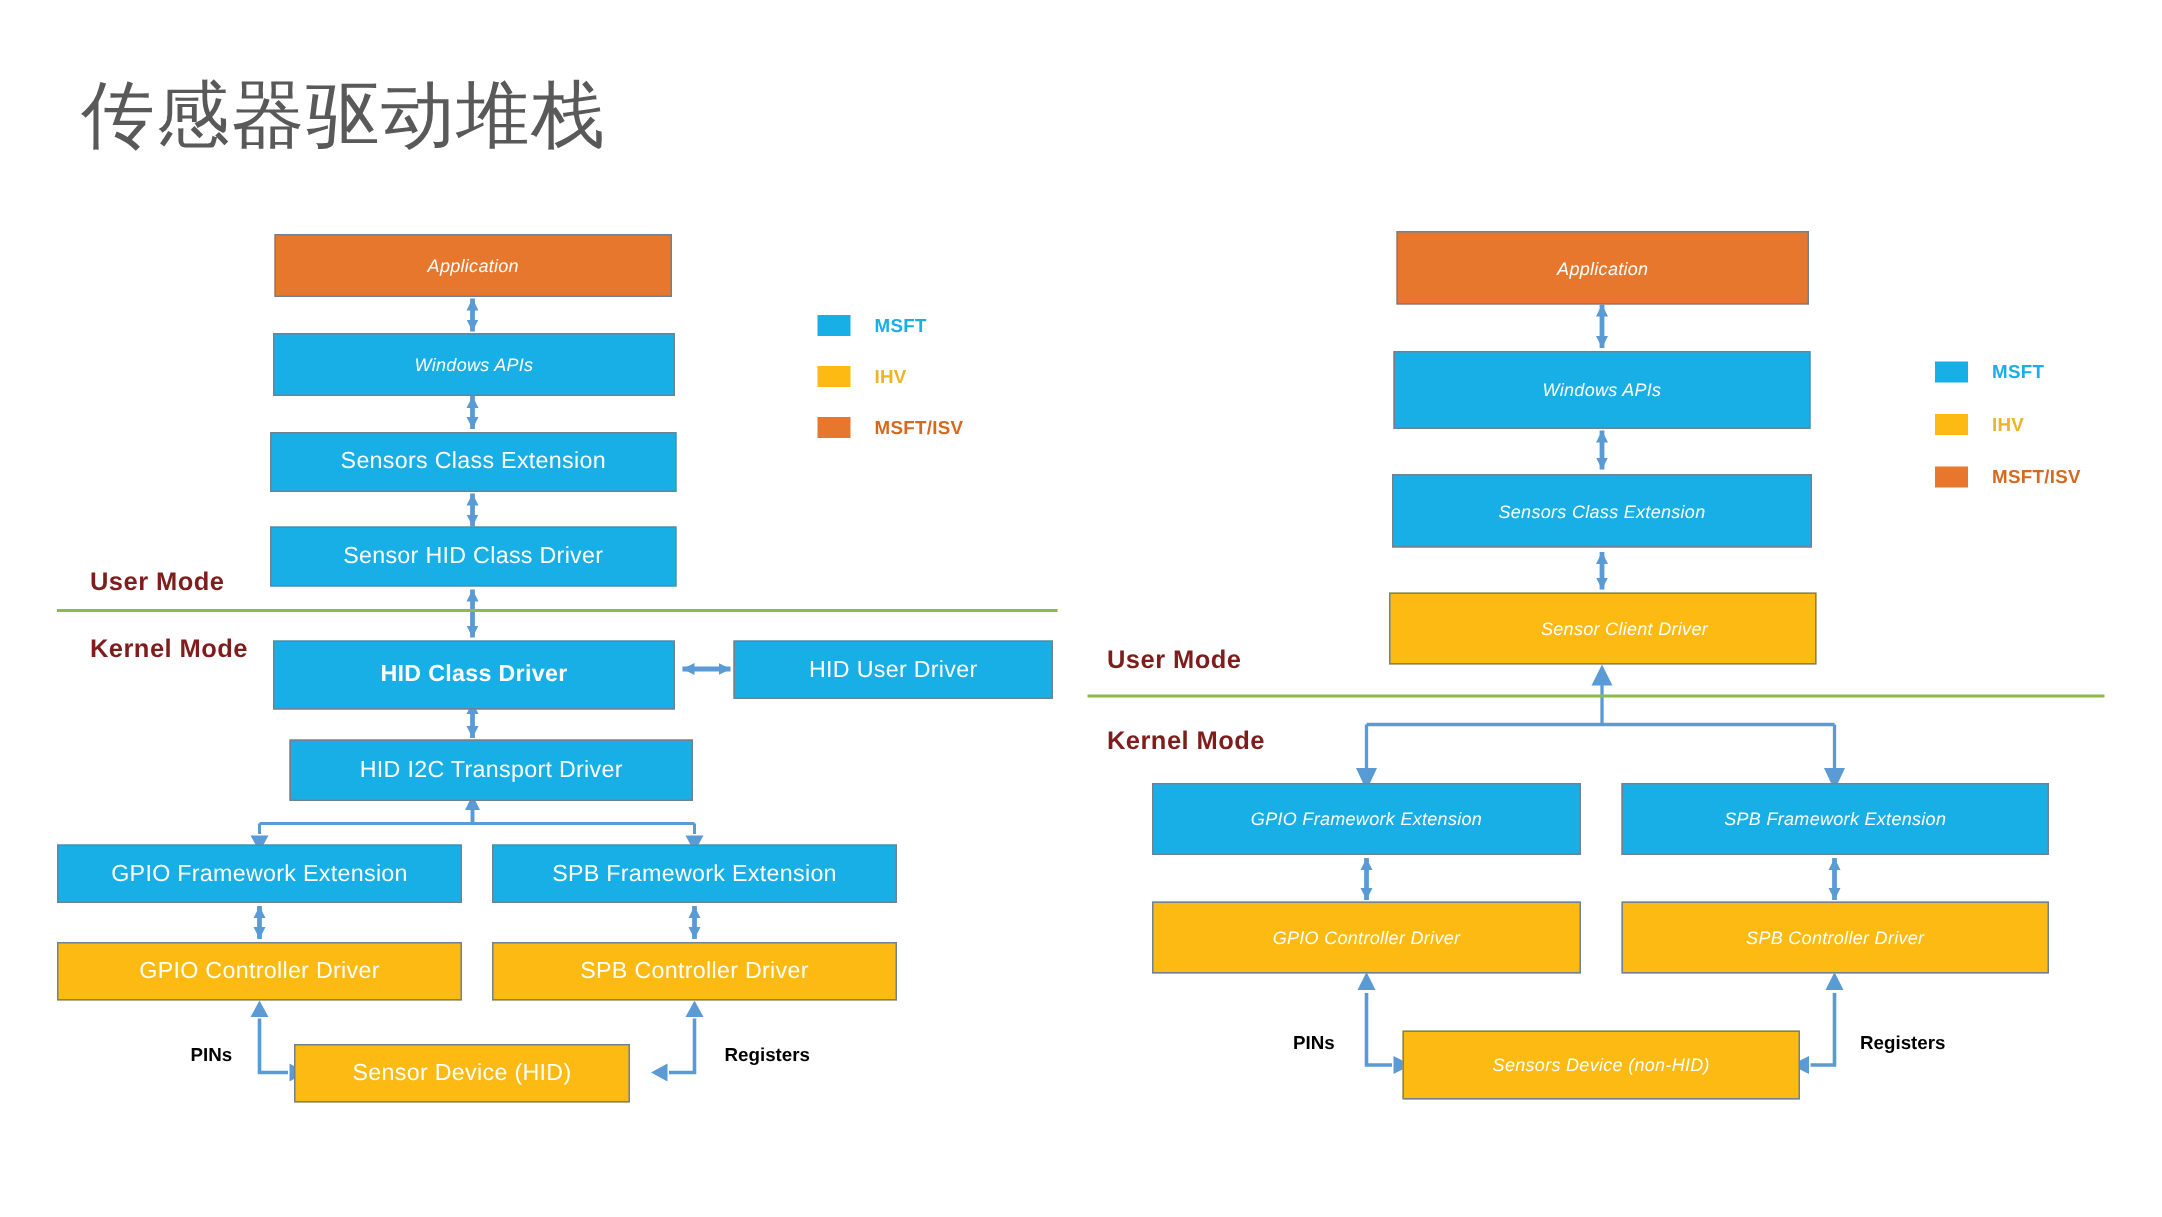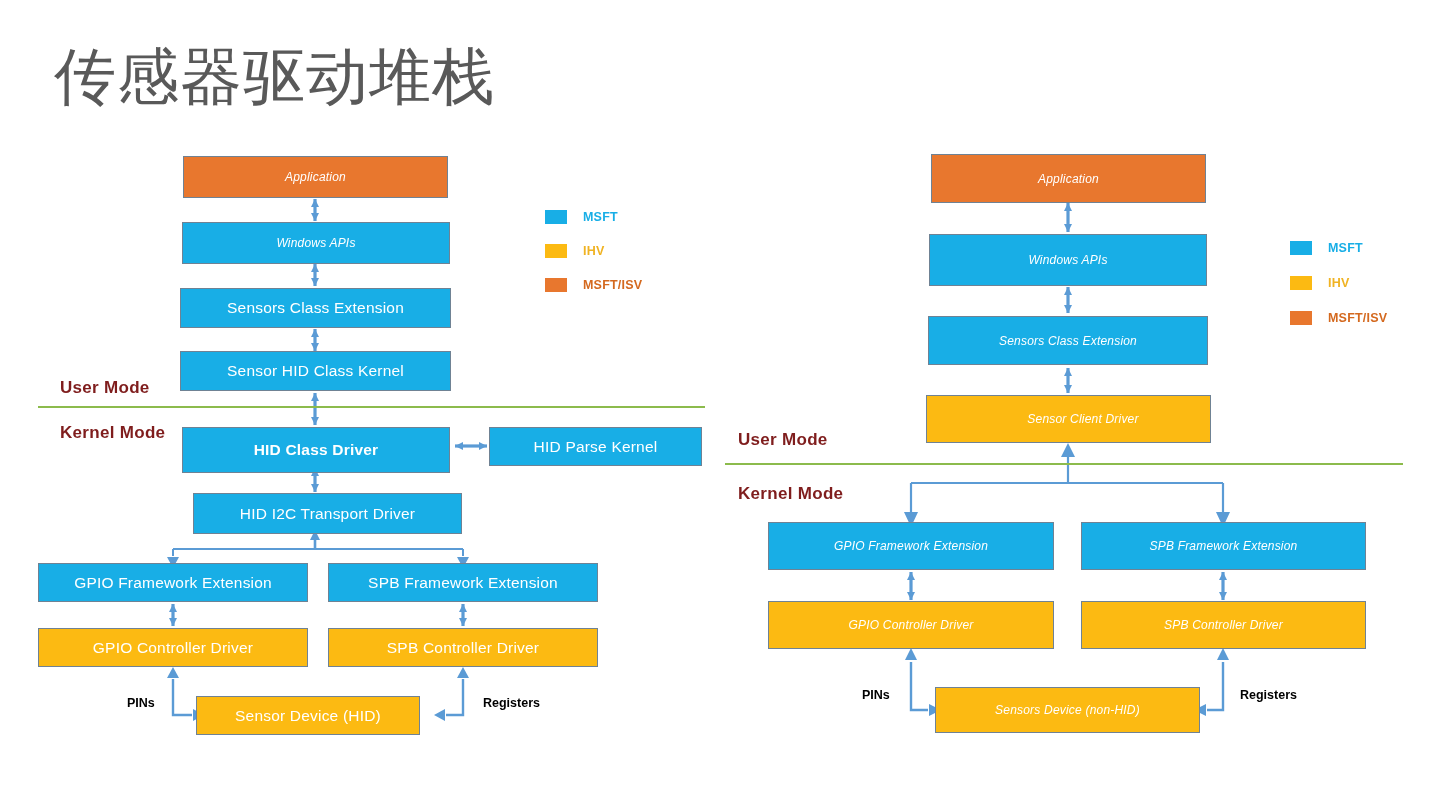--- a/index.html
+++ b/index.html
@@ -15,21 +15,21 @@
     width: 1441px;
     height: 811px;
     background: #ffffff;
     overflow: hidden;
   }
   
   #page-title {
     position: absolute;
     left: 54px;
     top: 38px;
-    font-size: 62px;
+    font-size: 49px;
     line-height: 78px;
     color: #595959;
     font-family: "DejaVu Sans", sans-serif;
     letter-spacing: 1px;
     white-space: nowrap;
   }
   
   .node {
     position: absolute;
     box-sizing: border-box;
@@ -196,25 +196,25 @@
     <path d="M1217,660 L1223,648 L1229,660 Z" fill="#5B9BD5"></path>
     <path d="M1206,704 L1194,710 L1206,716 Z" fill="#5B9BD5"></path>
   </svg>
 
   <div class="node orange big" style="left:183px; top:156px; width:265px; height:42px;">Application</div>
 
   <div class="node blue big" style="left:182px; top:222px; width:268px; height:42px;">Windows APIs</div>
 
   <div class="node blue" style="left:180px; top:288px; width:271px; height:40px;">Sensors Class Extension</div>
 
-  <div class="node blue" style="left:180px; top:351px; width:271px; height:40px;">Sensor HID Class Kernel</div>
+  <div class="node blue" style="left:180px; top:351px; width:271px; height:40px;">Sensor HID Class Driver</div>
 
   <div class="node blue" style="left:182px; top:427px; width:268px; height:46px;font-weight:bold;">HID Class Driver</div>
 
-  <div class="node blue" style="left:489px; top:427px; width:213px; height:39px;">HID Parse Kernel</div>
+  <div class="node blue" style="left:489px; top:427px; width:213px; height:39px;">HID User Driver</div>
 
   <div class="node blue" style="left:193px; top:493px; width:269px; height:41px;">HID I2C Transport Driver</div>
 
   <div class="node blue" style="left:38px; top:563px; width:270px; height:39px;">GPIO Framework Extension</div>
 
   <div class="node blue" style="left:328px; top:563px; width:270px; height:39px;">SPB Framework Extension</div>
 
   <div class="node yellow" style="left:38px; top:628px; width:270px; height:39px;">GPIO Controller Driver</div>
 
   <div class="node yellow" style="left:328px; top:628px; width:270px; height:39px;">SPB Controller Driver</div>

